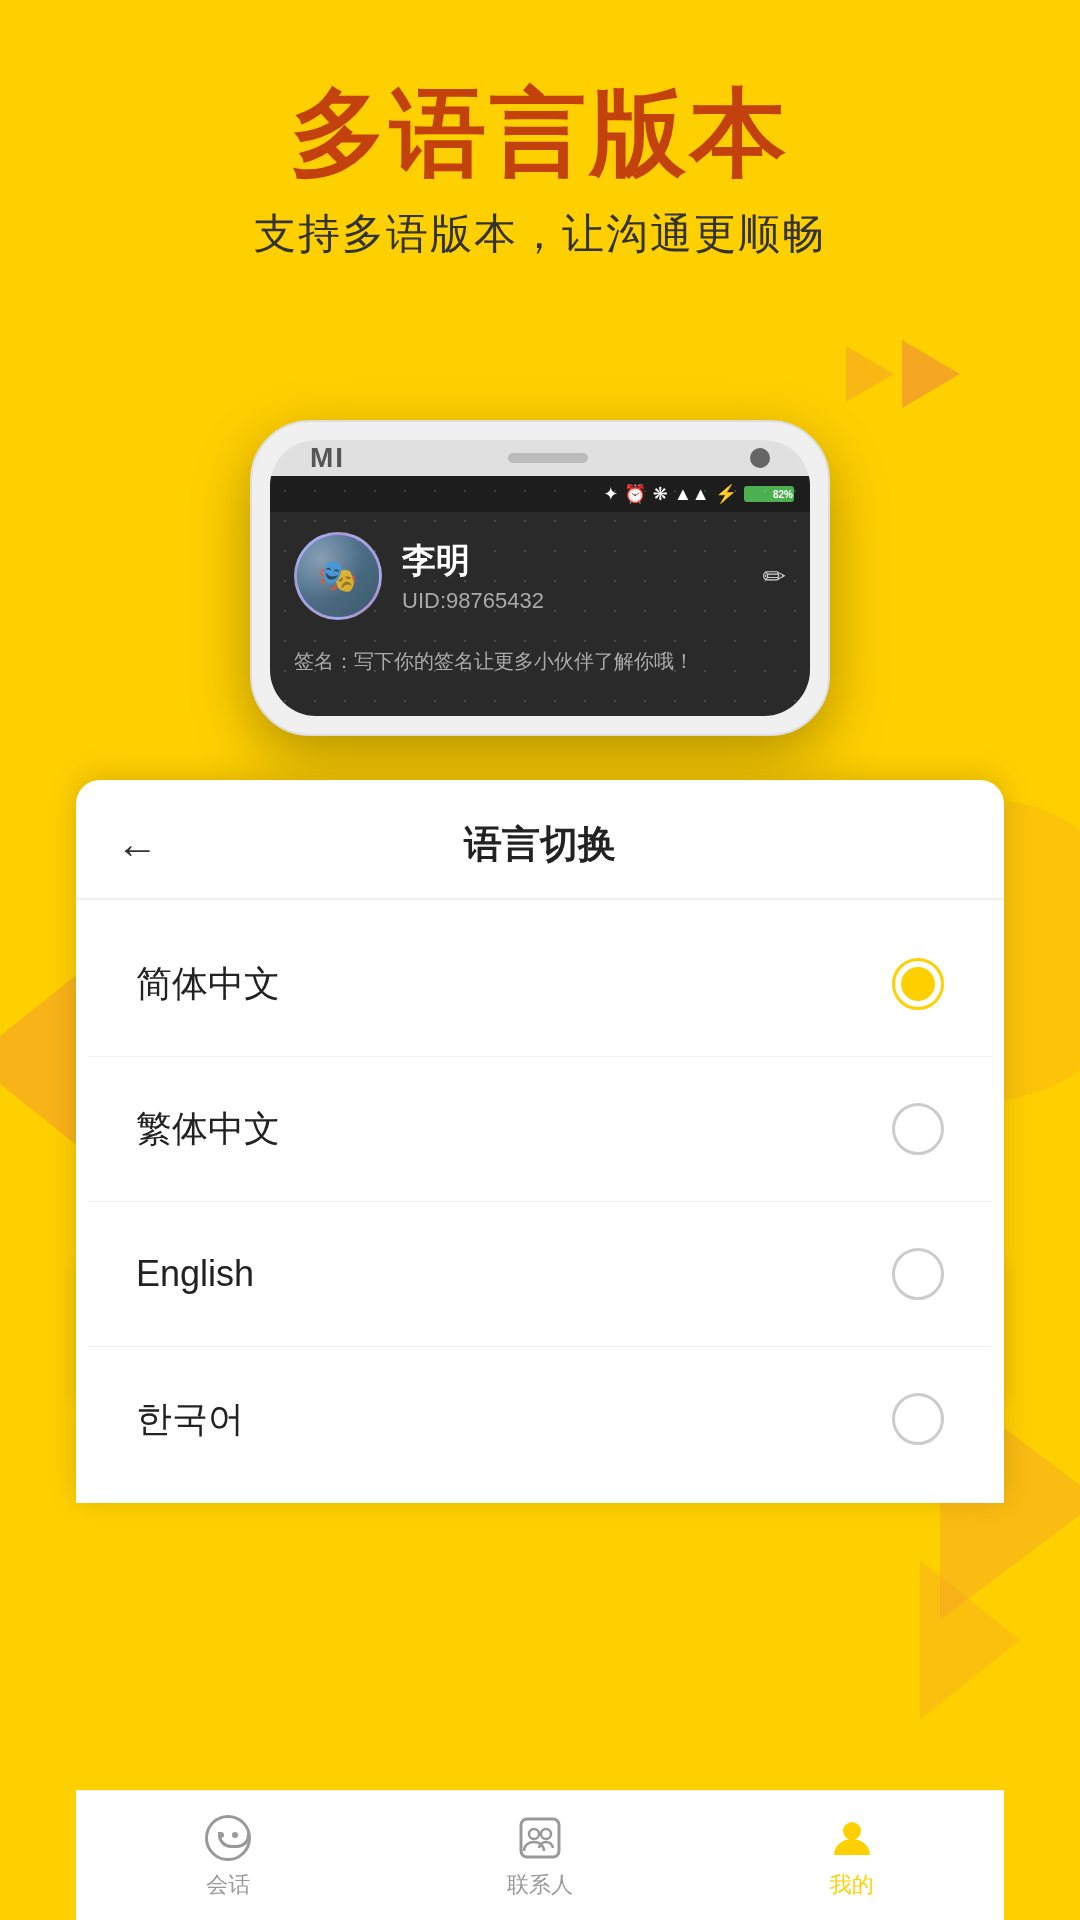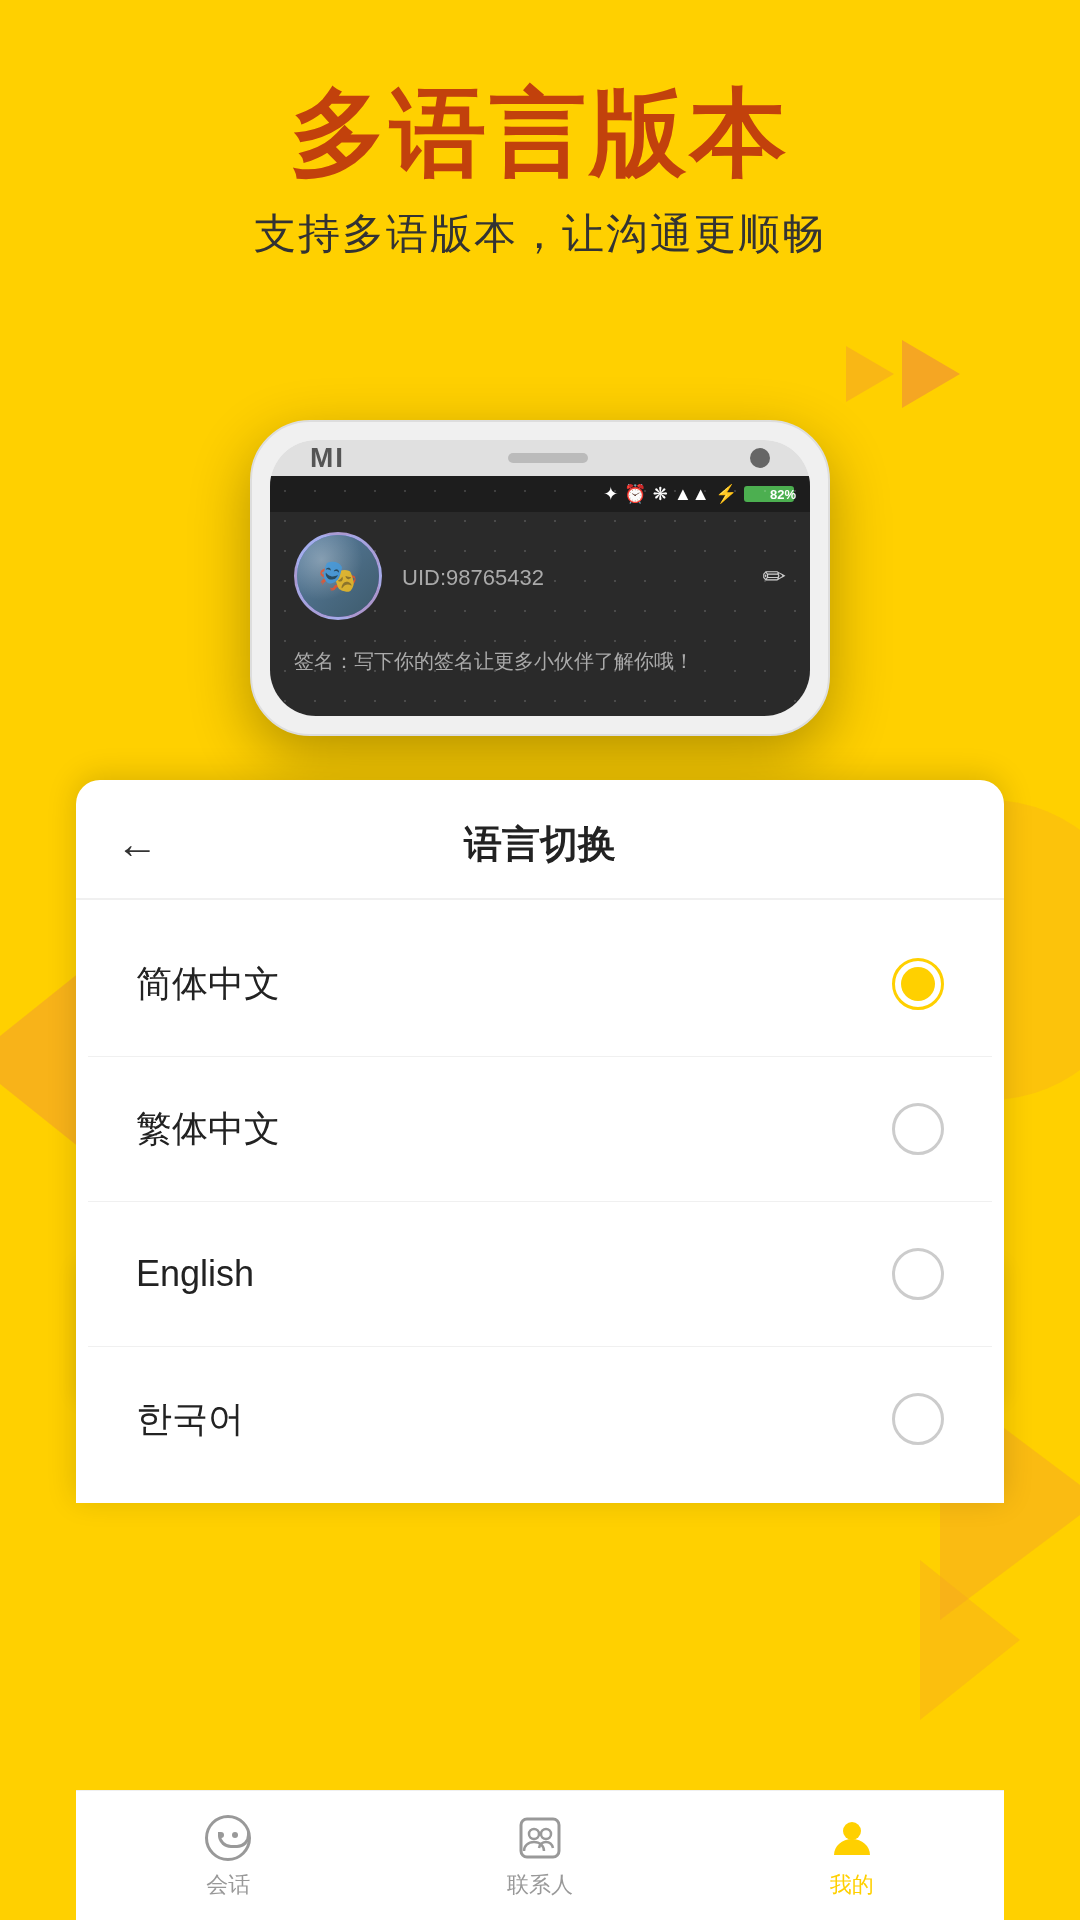--- a/index.html
+++ b/index.html
@@ -189,21 +189,21 @@
       color: #fff;
     }
     .battery-bar {
       background: #4CAF50;
       width: 50px;
       height: 16px;
       border-radius: 3px;
       display: inline-flex;
       align-items: center;
       justify-content: center;
-      font-size: 13px;
+      font-size: 10px;
       color: #fff;
       font-weight: bold;
       padding-left: 28px;
     }
     .profile-section {
       display: flex;
       align-items: center;
       padding: 20px 24px;
       position: relative;
     }
@@ -486,20 +486,21 @@
             <div class="battery-bar">
               <span>82%</span>
             </div>
           </div>
         </div>
         <div class="profile-section">
           <div class="avatar-circle">
             <div class="avatar-inner">🎭</div>
           </div>
           <div class="profile-info">
+            <div class="profile-name">李明</div>
             <div class="profile-uid">UID:98765432</div>
           </div>
           <div class="edit-icon">✏</div>
         </div>
         <div class="phone-signature">签名：写下你的签名让更多小伙伴了解你哦！</div>
       </div>
     </div>
   </div>
 </div>
 

